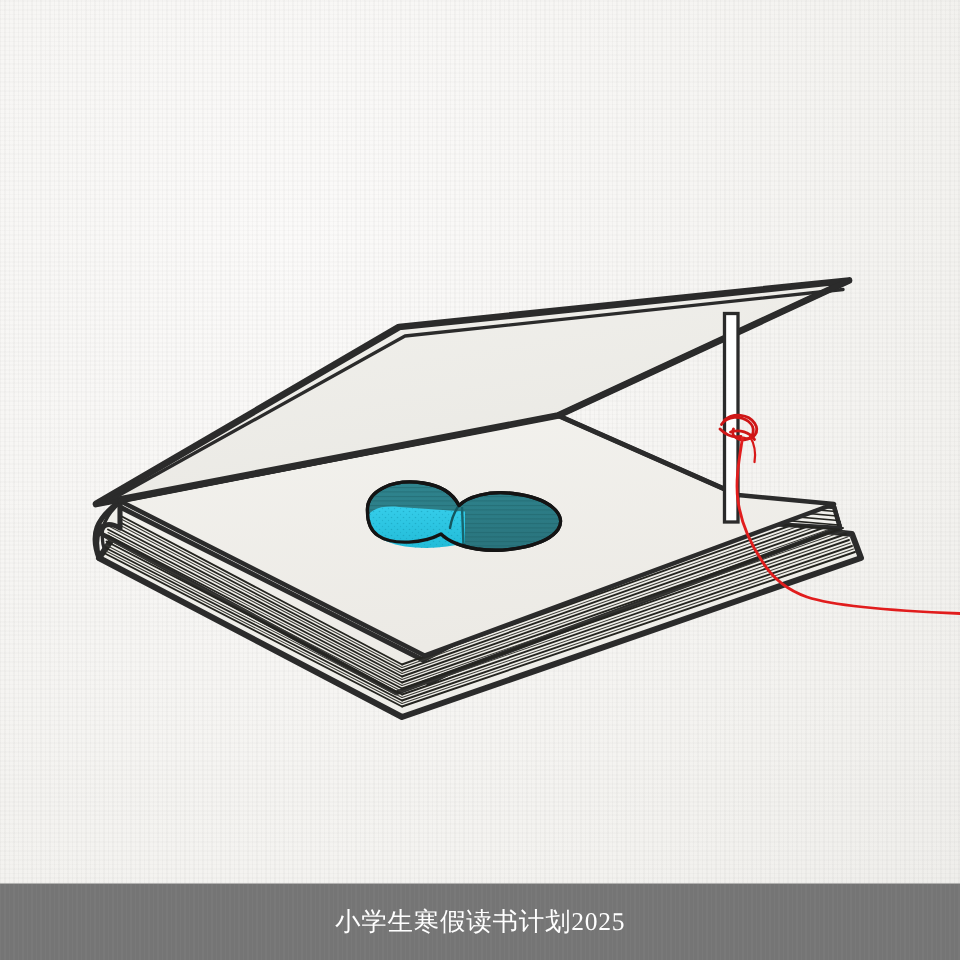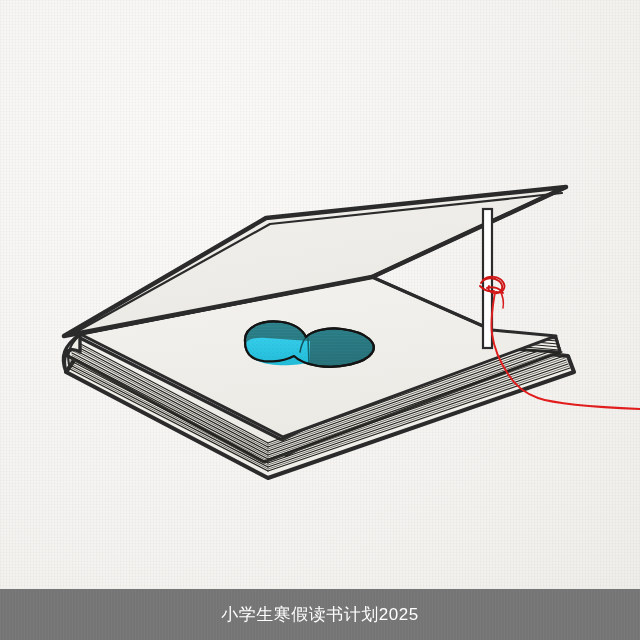--- a/index.html
+++ b/index.html
@@ -53,21 +53,21 @@
     display: flex;
     align-items: center;
     justify-content: center;
   }
   #caption-text {
     color: #ffffff;
     font-size: 17px;
     letter-spacing: 0.5px;
     line-height: 1;
     white-space: nowrap;
-    font-family: Liberation Sans, sans-serif;
+    font-family: Liberation Serif, serif;
   }
 </style>
 </head>
 <body>
 
 <div id="page">
 
   <div id="paper-texture"></div>
 
   <svg id="artwork" viewBox="0 0 640 640" xmlns="http://www.w3.org/2000/svg">

